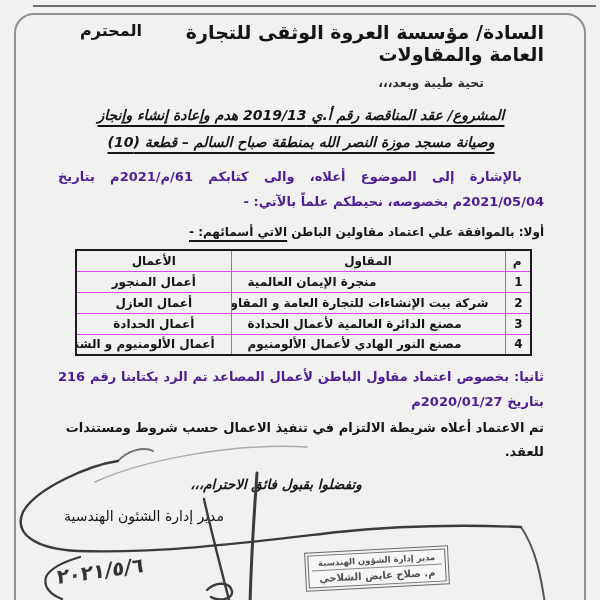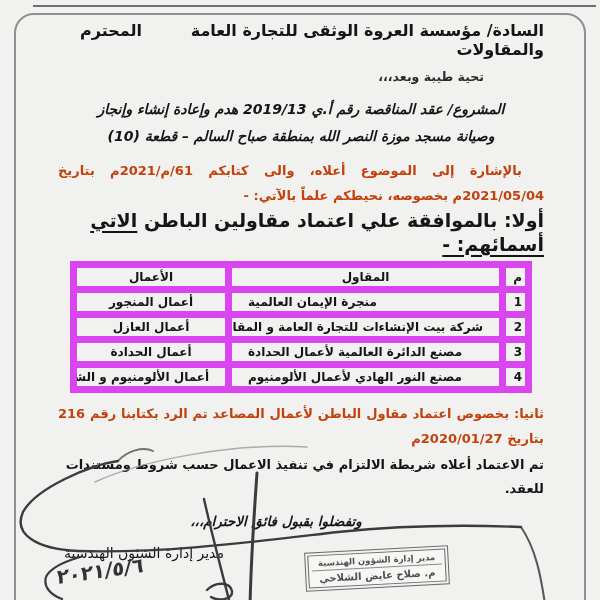--- a/index.html
+++ b/index.html
@@ -13,35 +13,35 @@
   .page{position:absolute;inset:0;width:600px;height:600px;overflow:hidden;}
   .top-rule{position:absolute;left:33px;top:5px;width:563px;height:2px;background:#6f6f6f;}
   .frame{
     position:absolute;left:14px;top:13px;width:572px;height:660px;
     border:2px solid #8f8f8f;border-radius:20px;
     box-sizing:border-box;
     padding:6px 40px 0 42px;
     direction:rtl;
   }
   .hdr{display:flex;justify-content:space-between;align-items:flex-start;padding-left:22px;}
-  .addressee{font-size:16px;font-weight:bold;letter-spacing:.2px;}
+  .addressee{font-size:19px;font-weight:bold;letter-spacing:.2px;}
   .honorific{font-size:16px;font-weight:bold;}
   .greeting{margin-top:10px;text-align:right;padding-right:60px;font-size:12.5px;font-weight:bold;color:#2a2a2a;}
   .project{margin-top:12px;text-align:center;font-size:14px;font-weight:bold;font-style:italic;line-height:27px;}
-  .project .pline{text-decoration-thickness:1.8px;text-underline-offset:5px;}
-  .para{margin-top:8px;font-size:13px;font-weight:bold;line-height:25px;text-align:justify;color:#c2410c;}
+  .project .pline{text-decoration:underline;text-decoration-thickness:1.8px;text-underline-offset:5px;}
+  .para{margin-top:8px;font-size:13px;font-weight:bold;line-height:25px;text-align:justify;color:#4c1d95;}
   .para.indent{text-indent:22px;}
-  .item-line{font-size:19px;font-weight:bold;line-height:24px;margin-top:0;}
+  .item-line{font-size:12px;font-weight:bold;line-height:24px;margin-top:6px;}
   .u{text-decoration:underline;text-decoration-thickness:1.6px;text-underline-offset:4px;}
   table.contractors{
     border-collapse:collapse;margin:5px 12px 5px auto;
     border:2px solid #1c1c1c;table-layout:fixed;width:455px;
   }
   table.contractors th,table.contractors td{
-    border:7px solid #d946ef;font-size:12px;font-weight:bold;
+    border:1px solid #d946ef;font-size:12px;font-weight:bold;
     padding:2px 16px;height:21px;box-sizing:border-box;
     white-space:nowrap;overflow:hidden;
   }
   col.c-num{width:26px;} col.c-name{width:274px;} col.c-work{width:155px;}
   table.contractors th{text-align:center;}
   table.contractors td.col0{text-align:center;}
   table.contractors td.col1{text-align:left;}
   table.contractors td.col2{text-align:center;}
   .note{margin-top:2px;font-size:13px;font-weight:bold;line-height:24px;}
   .salutation{margin-top:12px;text-align:center;font-size:13.5px;font-weight:bold;font-style:italic;padding-right:50px;}

